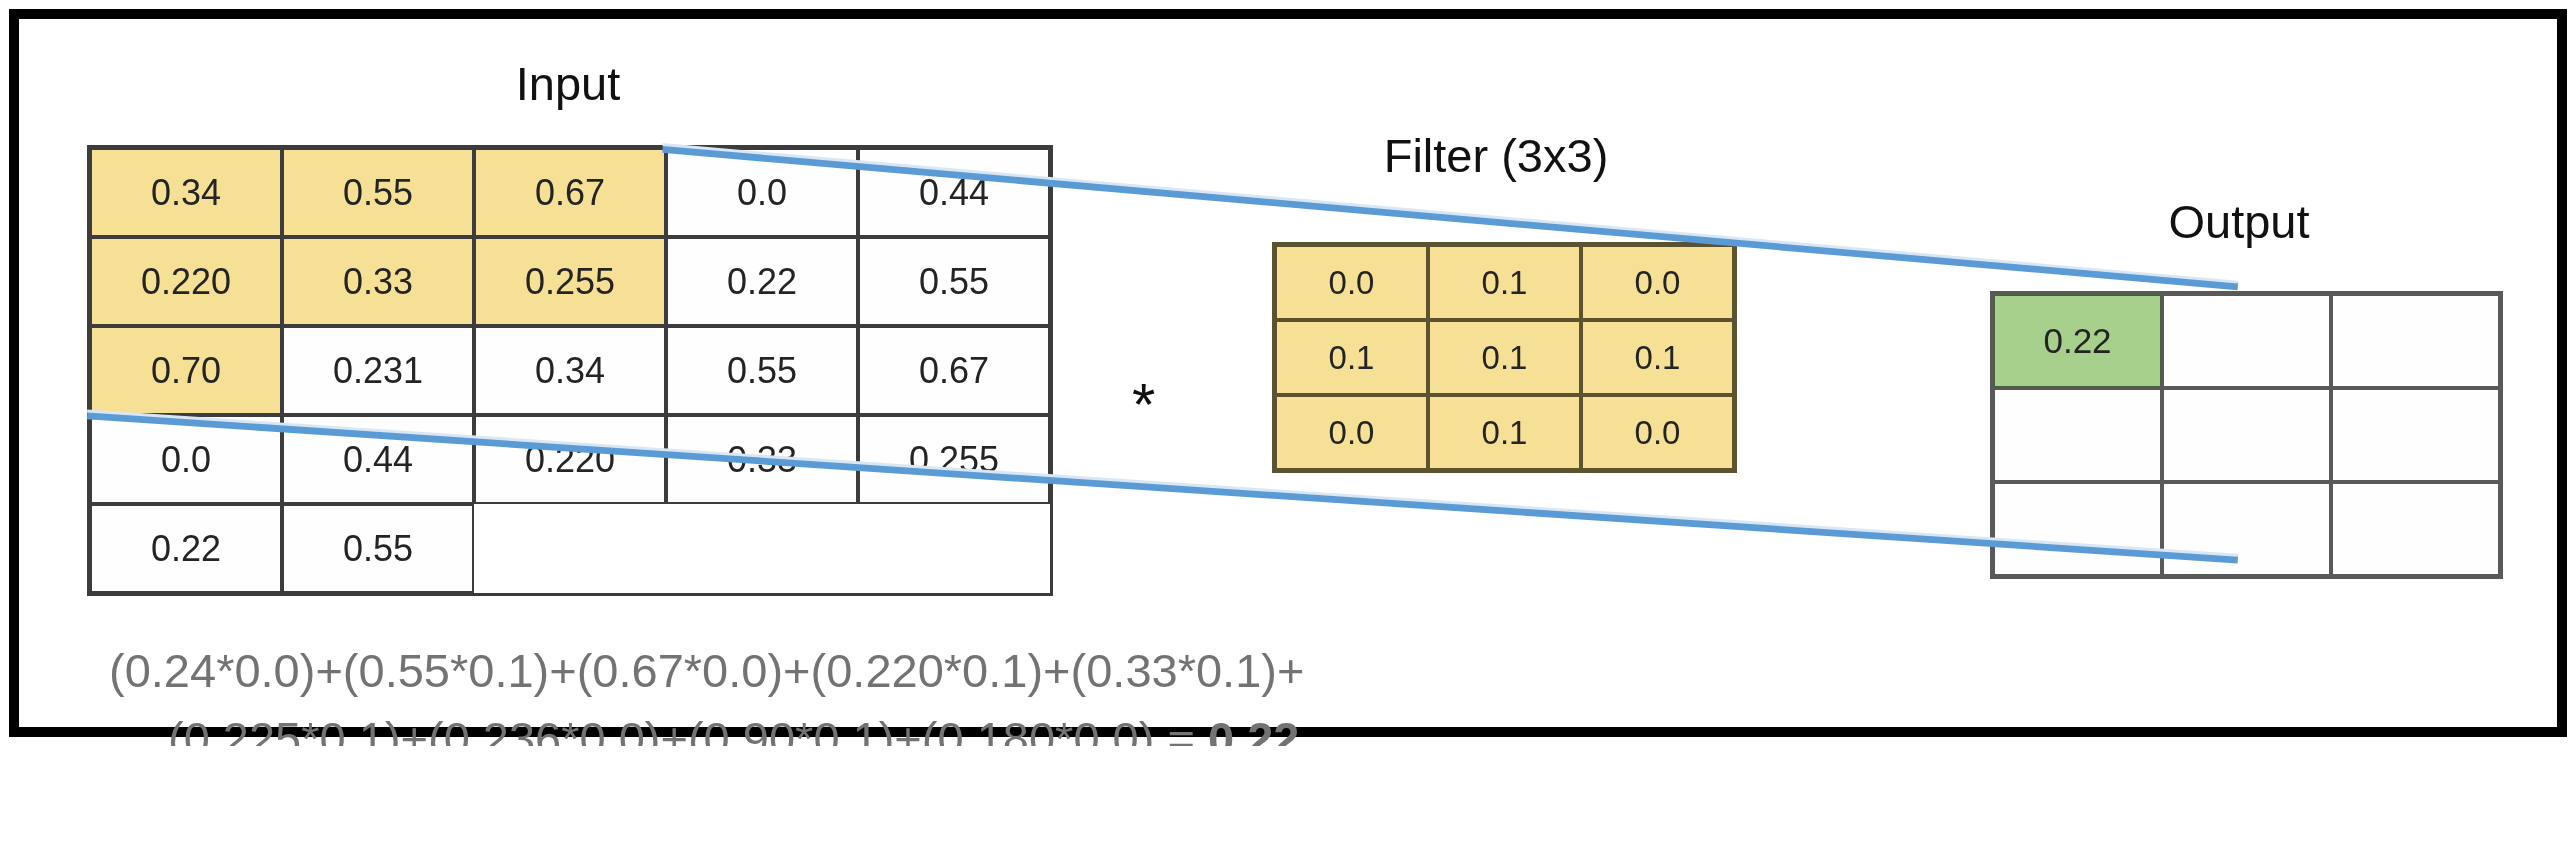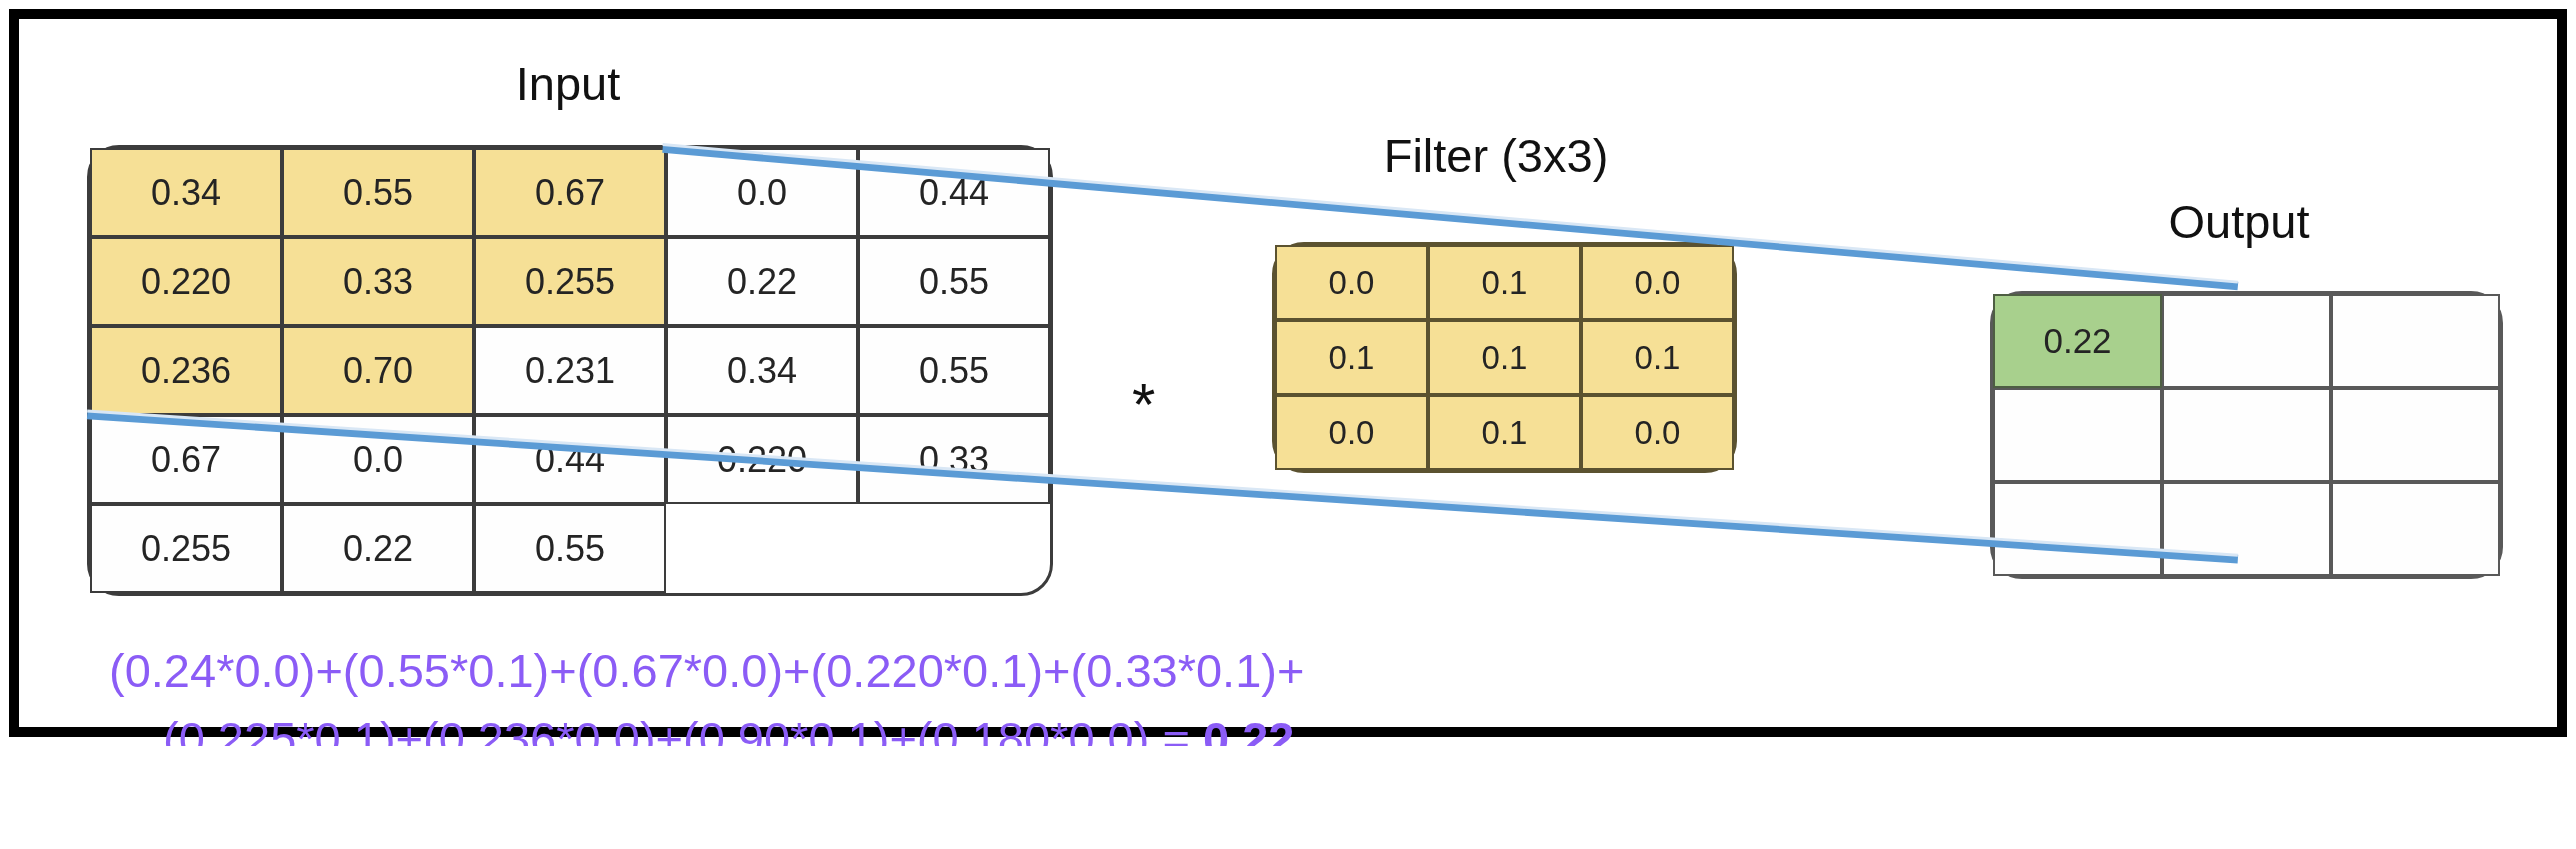--- a/index.html
+++ b/index.html
@@ -26,21 +26,21 @@
     border:10.7px solid #000;
   }
   .label{
     position:absolute;
     transform:translateX(-50%);
     font-size:47px;
     color:#111;
     white-space:nowrap;
   }
   
-  .matrix{position:absolute;display:grid;border-radius:32px;}
+  .matrix{position:absolute;display:grid;}
   .matrix .cell{
     display:flex;align-items:center;justify-content:center;
     background:#fefefe;
     box-sizing:border-box;
     font-size:36px;
     color:#242424;
   }
   
   #input-table{border:3.9px solid var(--grid-dark);}
   #input-table .cell{border:2.9px solid var(--grid-dark);}
@@ -56,23 +56,24 @@
     position:absolute;
     font-size:60px;
     color:#111;
   }
   #connector-svg{position:absolute;left:0;top:0;pointer-events:none;}
   #formula{
     position:absolute;
     left:109px;top:637px;
     font-size:47px;
     line-height:68px;
-    color:#8b5cf6;
+    color:#737373;
     letter-spacing:0px;
     white-space:nowrap;
+    text-align:center;
   }
   #formula .line2{padding-left:54px;}
   #formula .result{font-weight:bold;}
 </style>
 </head>
 <body>
 
 <div id="canvas">
   <div id="frame"></div>
 
@@ -82,21 +83,20 @@
       <div class="cell hl">0.34</div>
       <div class="cell hl">0.55</div>
       <div class="cell hl">0.67</div>
       <div class="cell">0.0</div>
       <div class="cell">0.44</div>
       <div class="cell hl">0.220</div>
       <div class="cell hl">0.33</div>
       <div class="cell hl">0.255</div>
       <div class="cell">0.22</div>
       <div class="cell">0.55</div>
-      <div class="cell hl">0.236</div>
       <div class="cell hl">0.70</div>
       <div class="cell">0.231</div>
       <div class="cell">0.34</div>
       <div class="cell">0.55</div>
       <div class="cell">0.67</div>
       <div class="cell">0.0</div>
       <div class="cell">0.44</div>
       <div class="cell">0.220</div>
       <div class="cell">0.33</div>
       <div class="cell">0.255</div>

